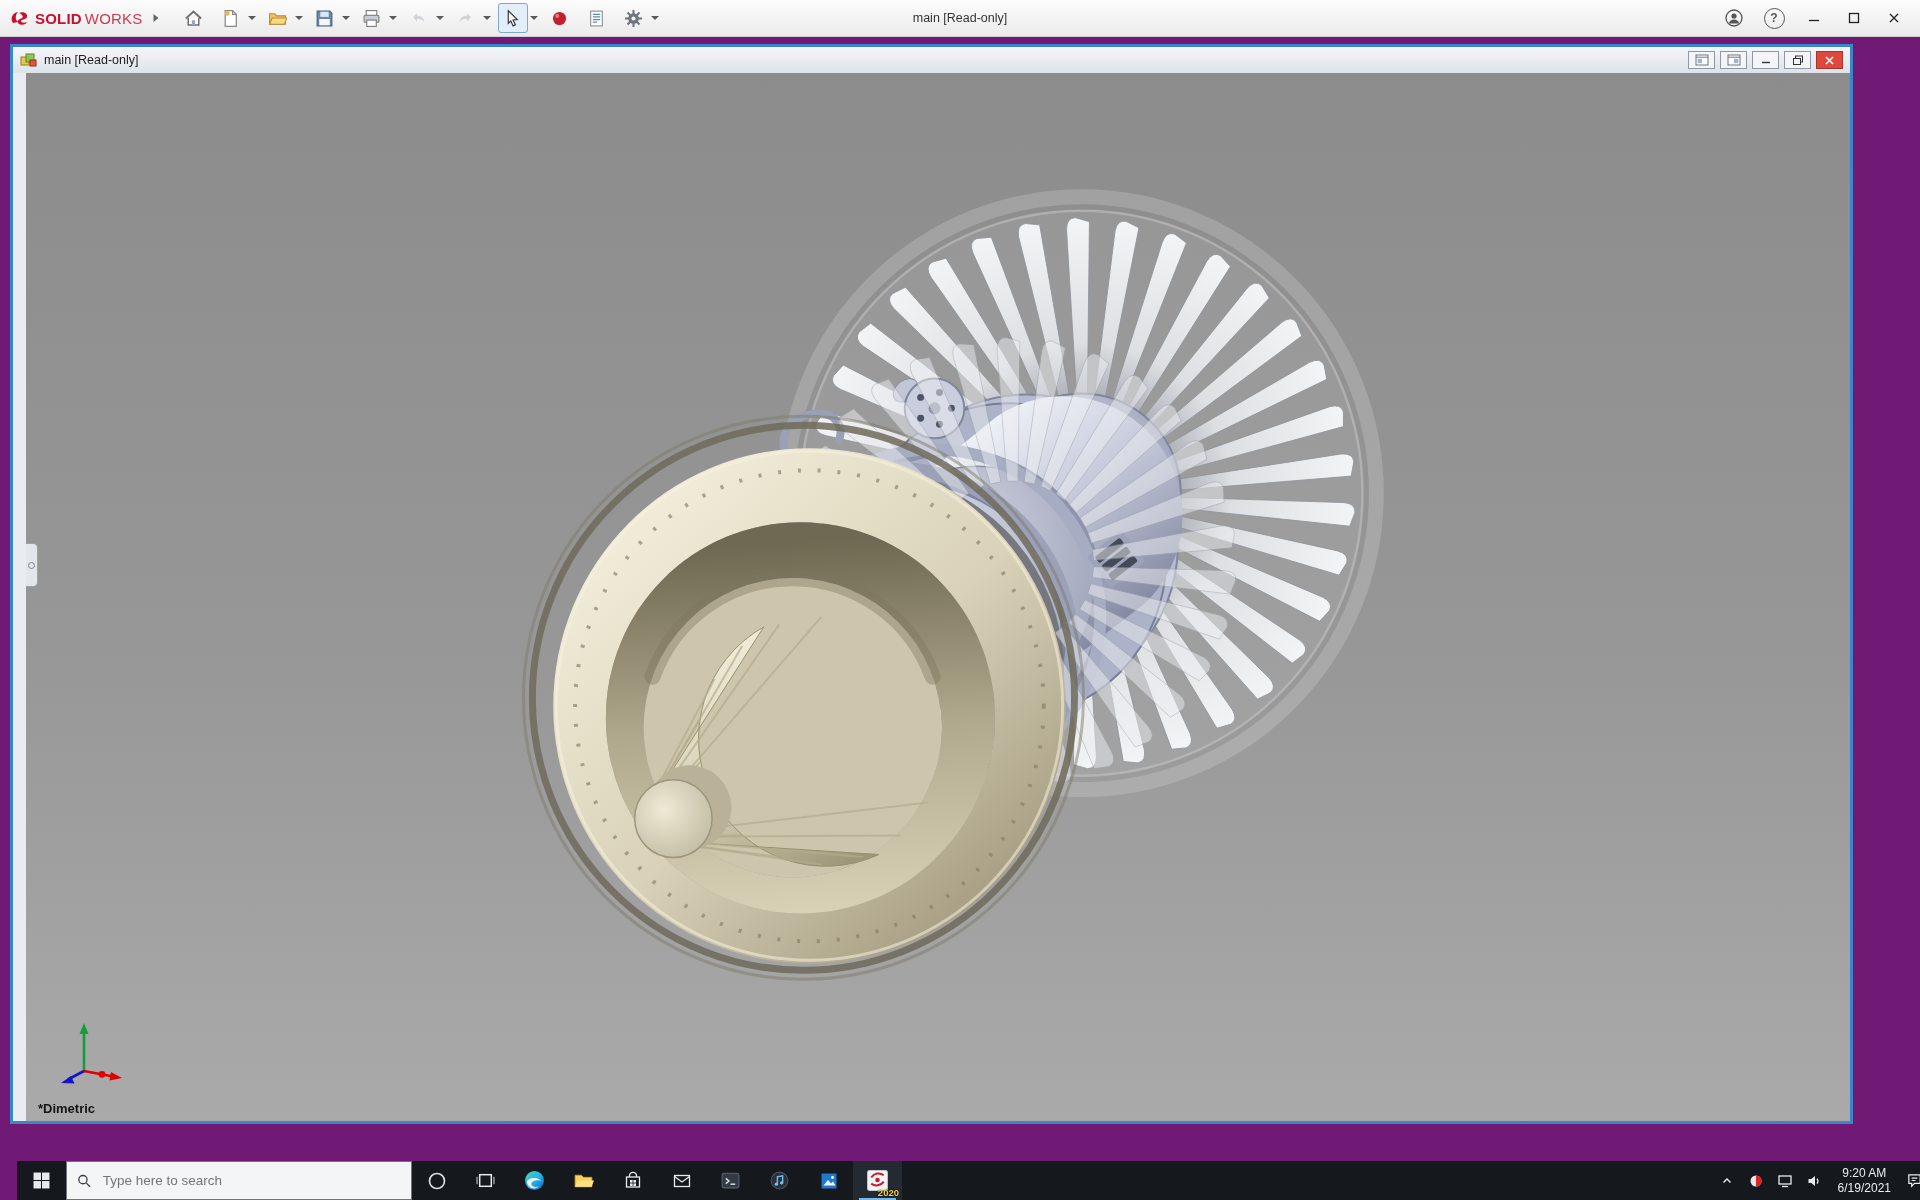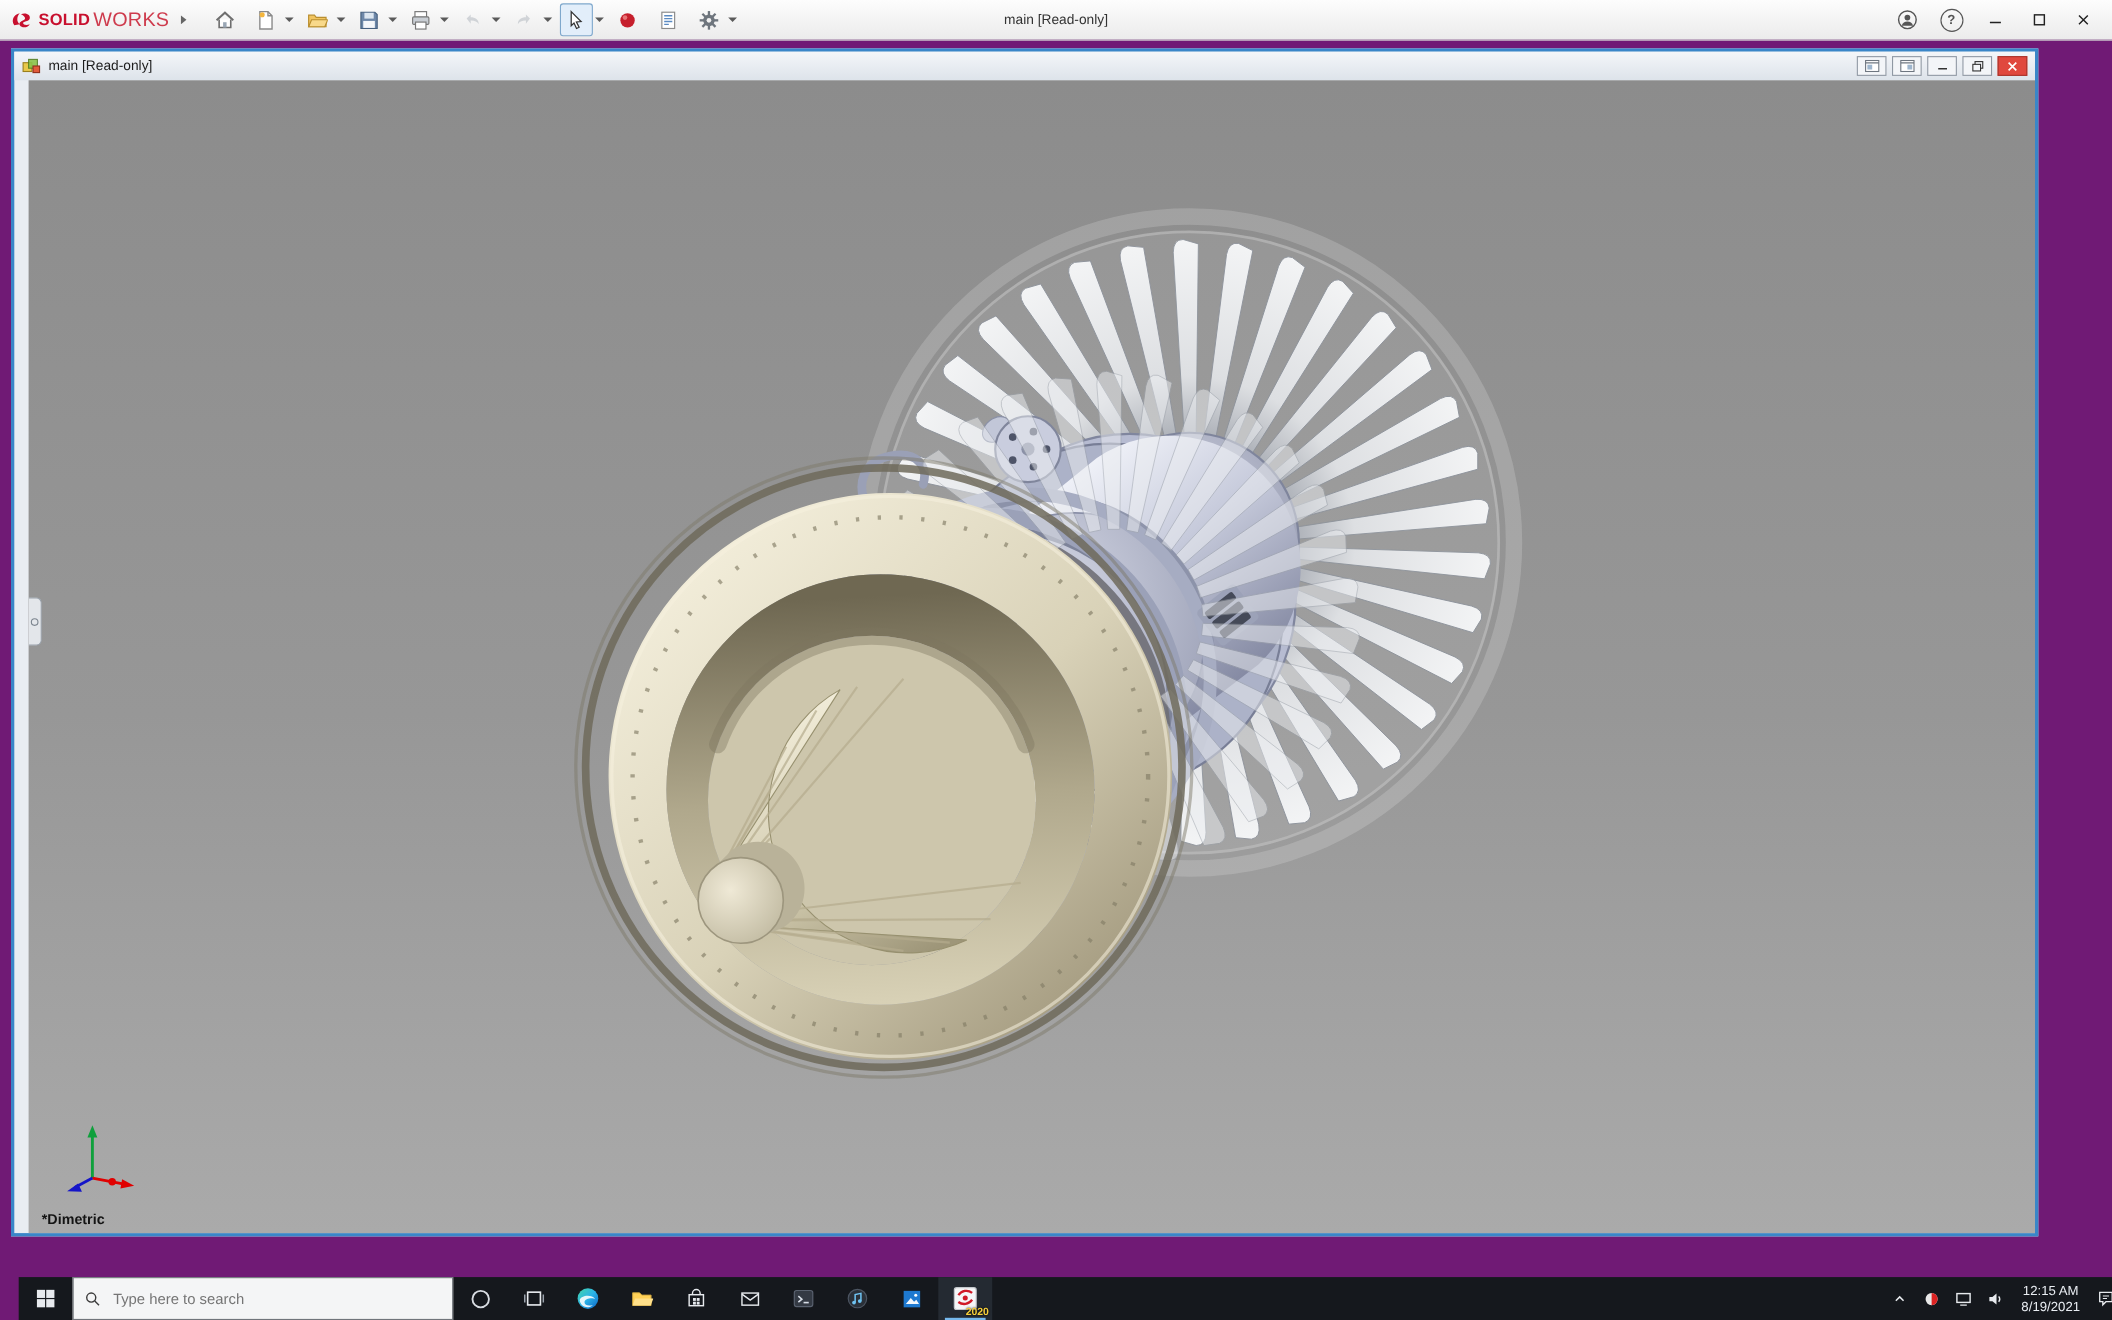--- a/index.html
+++ b/index.html
@@ -4,21 +4,21 @@
 <style>
   html,body{margin:0;padding:0;background:#222;}
   #screen{position:relative;width:1920px;height:1200px;overflow:hidden;background:#701a75;
           font-family:"Liberation Sans",sans-serif;-webkit-font-smoothing:antialiased;}
 
   
   #appbar{position:absolute;top:0;left:0;right:0;height:36px;background:linear-gradient(#fdfdfd,#ebebeb);
           border-bottom:1px solid #d0d0d0;display:flex;align-items:center;padding:0 10px;z-index:4;}
   .brand{display:flex;align-items:center;gap:3px;margin-right:4px;}
   .brand .solid{color:#c8102e;font-weight:bold;font-size:15px;letter-spacing:.2px;}
-  .brand .works{color:#ce3b4d;font-weight:400;font-size:18px;letter-spacing:.2px;}
+  .brand .works{color:#ce3b4d;font-weight:400;font-size:15px;letter-spacing:.2px;}
   .expander{width:18px;height:24px;display:flex;align-items:center;justify-content:center;margin-right:14px;}
   .tgroup{display:flex;align-items:center;margin-right:7px;}
   .tb{height:28px;min-width:28px;display:flex;align-items:center;justify-content:center;border-radius:3px;border:1px solid transparent;}
   .tb.pressed{border:1px solid #7fa8cc;background:#e2eefa;}
   .tb.disabled{opacity:.35;}
   .caret{width:0;height:0;border-left:4px solid transparent;border-right:4px solid transparent;border-top:4.5px solid #5a5a5a;margin-left:2px;}
   #apptitle{position:absolute;left:50%;transform:translateX(-50%);font-size:12.5px;color:#333;white-space:nowrap;}
   #appcontrols{margin-left:auto;display:flex;align-items:center;gap:8px;}
   .winbtn{width:32px;height:26px;display:flex;align-items:center;justify-content:center;}
   .helpcircle{width:19px;height:19px;border:1.4px solid #555;border-radius:50%;display:flex;align-items:center;justify-content:center;
@@ -587,22 +587,22 @@
           <path d="M5 13.5h6" stroke="#e7eaee" stroke-width="1.3"></path>
           </svg>
       </span>
       <span class="trayicon">
         <svg width="16" height="16" viewBox="0 0 16 16">
           <path d="M2.5 6h2.8L9 3v10L5.3 10H2.5z" fill="#e7eaee"></path>
           <path d="M11 5.5a4 4 0 010 5" fill="none" stroke="#e7eaee" stroke-width="1.2"></path>
           </svg>
       </span>
       <div id="clock">
-        <div>12:15 AM</div>
-        <div>8/19/2021</div>
+        <div>9:20 AM</div>
+        <div>6/19/2021</div>
       </div>
       <span class="trayicon">
         <svg width="17" height="17" viewBox="0 0 18 18">
           <path d="M3 3h12v9H9l-3 3v-3H3z" fill="none" stroke="#e7eaee" stroke-width="1.3"></path>
           <path d="M6 6.5h6M6 9h4" stroke="#e7eaee" stroke-width="1.1"></path>
           </svg>
       </span>
       <span id="showdesk"></span>
     </div>
   </div>

